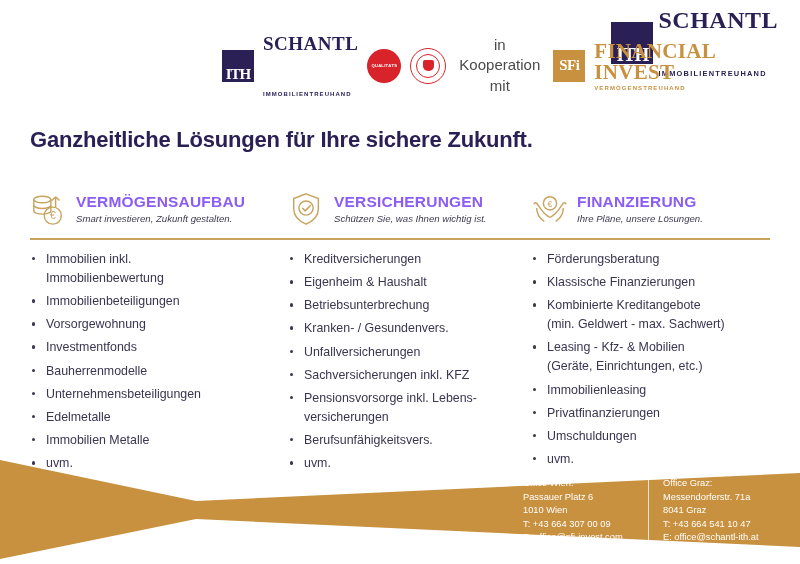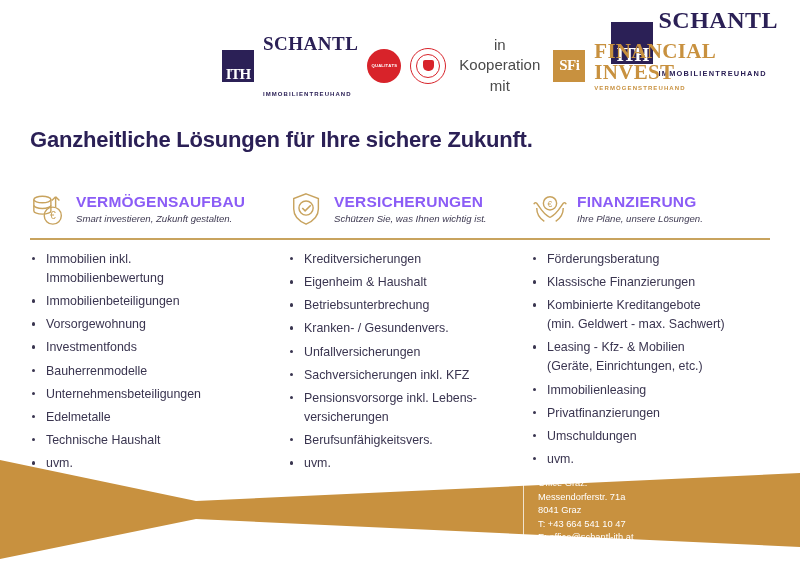--- a/index.html
+++ b/index.html
@@ -340,21 +340,21 @@
         </span>
       </div>
       <ul class="bullets">
         <li><span>Immobilien inkl.</span><span class="cont">Immobilienbewertung</span></li>
         <li><span>Immobilienbeteiligungen</span></li>
         <li><span>Vorsorgewohnung</span></li>
         <li><span>Investmentfonds</span></li>
         <li><span>Bauherrenmodelle</span></li>
         <li><span>Unternehmensbeteiligungen</span></li>
         <li><span>Edelmetalle</span></li>
-        <li><span>Technische Haushalt</span></li>
+        <li><span>Immobilien Metalle</span></li>
         <li><span>uvm.</span></li>
       </ul>
     </div>
 
     <div class="col col-2">
       <div class="col-head">
         <span class="col-icon">
           <svg viewBox="0 0 40 38" width="38" height="36">
             <g fill="none" stroke="#c8a35e" stroke-width="1.5">
               <path d="M19 3 L32 8 v11 c0 8 -6 13 -13 16 C12 32 6 27 6 19 V8 Z"></path>
@@ -417,20 +417,27 @@
   <div class="rule"></div>
 
   <div class="footer-shape">
     <svg width="800" height="109" viewBox="0 0 800 109">
       <polygon points="0,5 196,46 196,64 0,104" fill="#c8913f"></polygon>
       <polygon points="196,46 800,18 800,92 196,64" fill="#c8913f"></polygon>
     </svg>
   </div>
 
   <div class="footer-contacts">
+    <div class="contact-block first">
+      <div class="contact-line">Office Wien:</div>
+      <div class="contact-line">Passauer Platz 6</div>
+      <div class="contact-line">1010 Wien</div>
+      <div class="contact-line">T: +43 664 307 00 09</div>
+      <div class="contact-line">E: office@sfi-invest.com</div>
+    </div>
     <div class="contact-block second">
       <div class="contact-line">Office Graz:</div>
       <div class="contact-line">Messendorferstr. 71a</div>
       <div class="contact-line">8041 Graz</div>
       <div class="contact-line">T: +43 664 541 10 47</div>
       <div class="contact-line">E: office@schantl-ith.at</div>
     </div>
   </div>
 
 </div>

